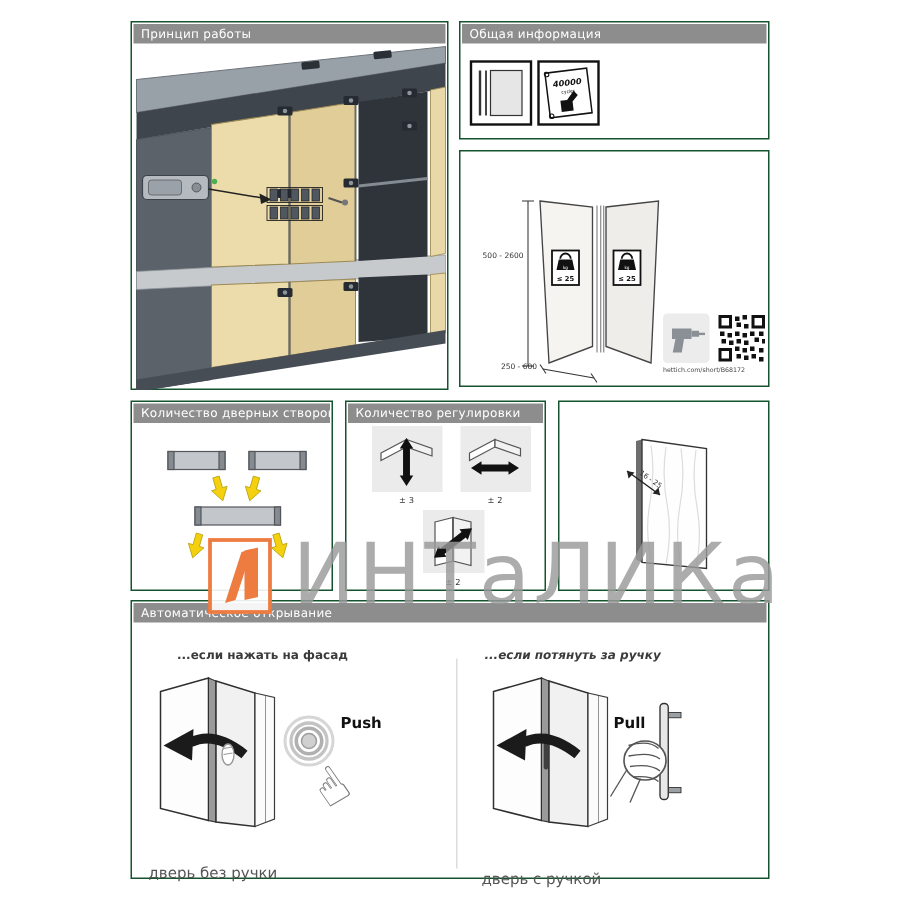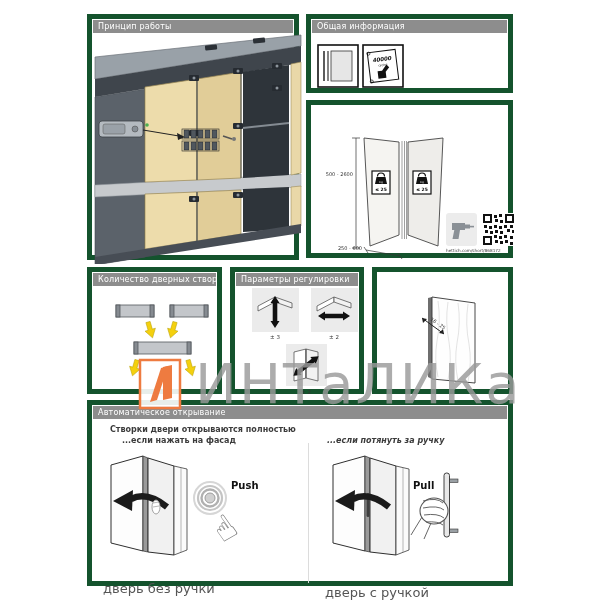--- a/index.html
+++ b/index.html
@@ -1,23 +1,23 @@
 <!DOCTYPE html>
 <html><head>
 <meta charset="utf-8">
 <style>
   html,body{margin:0;padding:0;background:#fff;}
   body{width:600px;height:600px;position:relative;font-family:"DejaVu Sans",sans-serif;overflow:hidden;}
-  .panel{position:absolute;border:5px solid #14532d;background:#fff;box-sizing:border-box;}
+  .panel{position:absolute;border:1px solid #14532d;background:#fff;box-sizing:border-box;}
   .panel-header{position:absolute;top:1px;left:1px;right:1px;height:13px;background:#8d8d8d;color:#fff;
     font-size:8px;line-height:13px;padding-left:5px;letter-spacing:.2px;white-space:nowrap;overflow:hidden;}
   .content{position:absolute;top:14px;left:1px;right:1px;bottom:1px;}
   svg{display:block;}
   .ao-heading{position:absolute;font-size:8px;font-weight:bold;color:#3b3b3b;white-space:nowrap;}
-  .ao-caption{position:absolute;font-size:13px;color:#555;white-space:nowrap;}
+  .ao-caption{position:absolute;font-size:10px;color:#555;white-space:nowrap;}
   .v-divider{position:absolute;width:1px;background:#dcdcdc;}
   .watermark{position:absolute;left:137px;top:352px;display:flex;align-items:center;gap:12px;z-index:40;pointer-events:none;}
   .watermark-text{font-size:56px;font-weight:normal;color:#9a9a9a;opacity:.82;letter-spacing:2px;line-height:64px;}
 </style>
 </head>
 <body>
 
 <div class="panel" style="left:87px;top:14px;width:212px;height:246px;">
   <div class="panel-header">Принцип работы</div>
   <div class="content">
@@ -242,21 +242,21 @@
         <path transform="translate(55,36) rotate(-16)" d="M-2.2,0 h4.4 v8 h3.2 l-5.4,8.5 l-5.4,-8.5 h3.2 z"></path>
         <path transform="translate(82,36) rotate(16)" d="M-2.2,0 h4.4 v8 h3.2 l-5.4,8.5 l-5.4,-8.5 h3.2 z"></path>
         <path transform="translate(44,74) rotate(16)" d="M-2.2,0 h4.4 v8 h3.2 l-5.4,8.5 l-5.4,-8.5 h3.2 z"></path>
         <path transform="translate(95,74) rotate(-16)" d="M-2.2,0 h4.4 v8 h3.2 l-5.4,8.5 l-5.4,-8.5 h3.2 z"></path>
       </g>
     </svg>
   </div>
 </div>
 
 <div class="panel" style="left:230px;top:267px;width:134px;height:127px;">
-  <div class="panel-header">Параметры регулировки</div>
+  <div class="panel-header">Количество регулировки</div>
   <div class="content">
     <svg viewBox="0 0 132 112" width="132" height="112">
       <rect x="16" y="2" width="47" height="44" fill="#ebebeb"></rect>
       <rect x="75" y="2" width="47" height="44" fill="#ebebeb"></rect>
       <rect x="50" y="58" width="41" height="42" fill="#ebebeb"></rect>
 
       <polygon points="22,20 39,11 39,16 22,25" fill="#fff" stroke="#555" stroke-width="0.8"></polygon>
       <polygon points="39,11 56,17 56,22 39,16" fill="#f2f2f2" stroke="#555" stroke-width="0.8"></polygon>
       <path transform="translate(39,26) rotate(90)" d="M-16,0 l7,-4.5 v2.2 h18 v-2.2 l7,4.5 l-7,4.5 v-2.2 h-18 v2.2 z" fill="#111"></path>
 
@@ -291,21 +291,20 @@
       <polygon points="44,32 49,33 45,37" fill="#222"></polygon>
       <polygon points="66,48 61,47 65,43" fill="#222"></polygon>
       <text transform="translate(52,34) rotate(35)" font-size="4.8" fill="#333">16 - 25</text>
     </svg>
   </div>
 </div>
 
 <div class="panel" style="left:87px;top:400px;width:426px;height:186px;">
   <div class="panel-header">Автоматическое открывание</div>
   <div class="content">
-    <div class="ao-heading" style="left:17px;top:6px;">Створки двери открываются полностью</div>
     <div class="ao-heading" style="left:29px;top:17px;">...если нажать на фасад</div>
     <div class="ao-heading" style="left:234px;top:17px;font-style:italic;">...если потянуть за ручку</div>
     <div class="v-divider" style="left:215px;top:24px;height:140px;"></div>
 
     <svg viewBox="0 0 200 116" width="200" height="116" style="position:absolute;left:6px;top:30px;">
       <polygon points="12,16 44,7 44,102 12,94" fill="#fdfdfd" stroke="#2f2f2f" stroke-width="1"></polygon>
       <polygon points="44,7 49,9 49,103 44,102" fill="#9a9a9a" stroke="#2f2f2f" stroke-width="0.7"></polygon>
       <polygon points="49,9 75,17 75,106 49,103" fill="#f1f1f1" stroke="#2f2f2f" stroke-width="1"></polygon>
       <polygon points="75,17 88,20 88,101 75,106" fill="#fbfbfb" stroke="#3a3a3a" stroke-width="0.8"></polygon>
       <line x1="82" y1="19" x2="82" y2="103" stroke="#888" stroke-width="0.6"></line>

